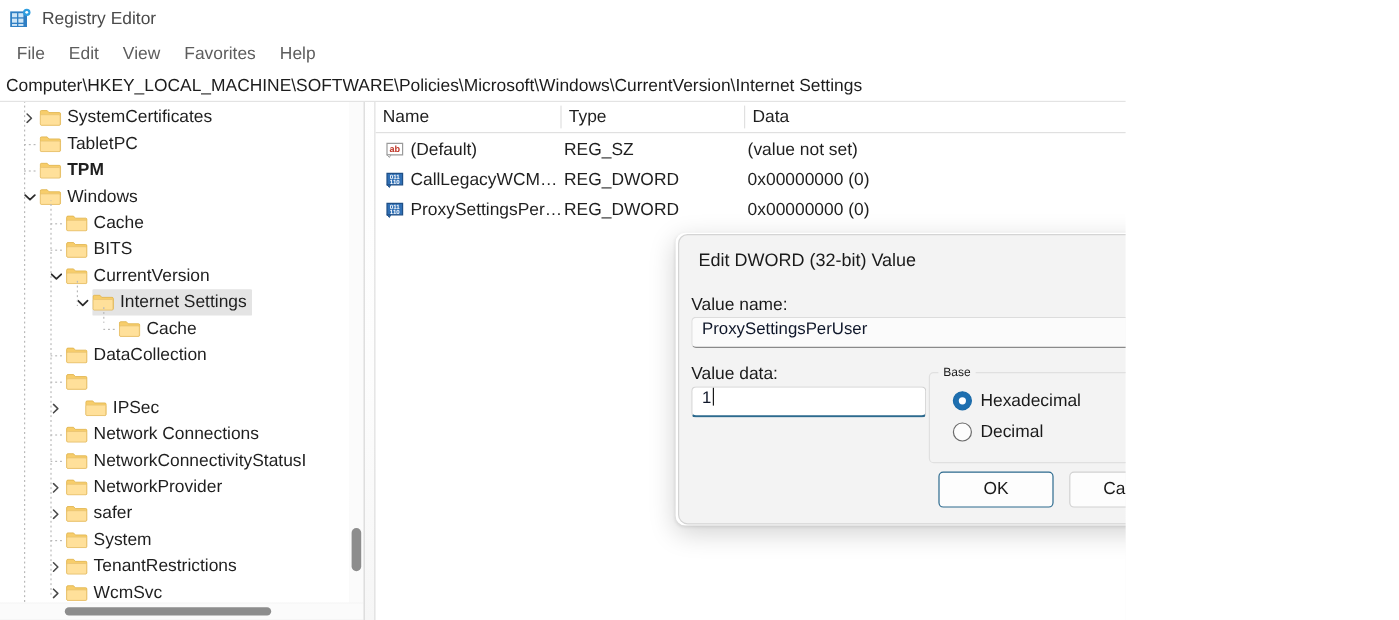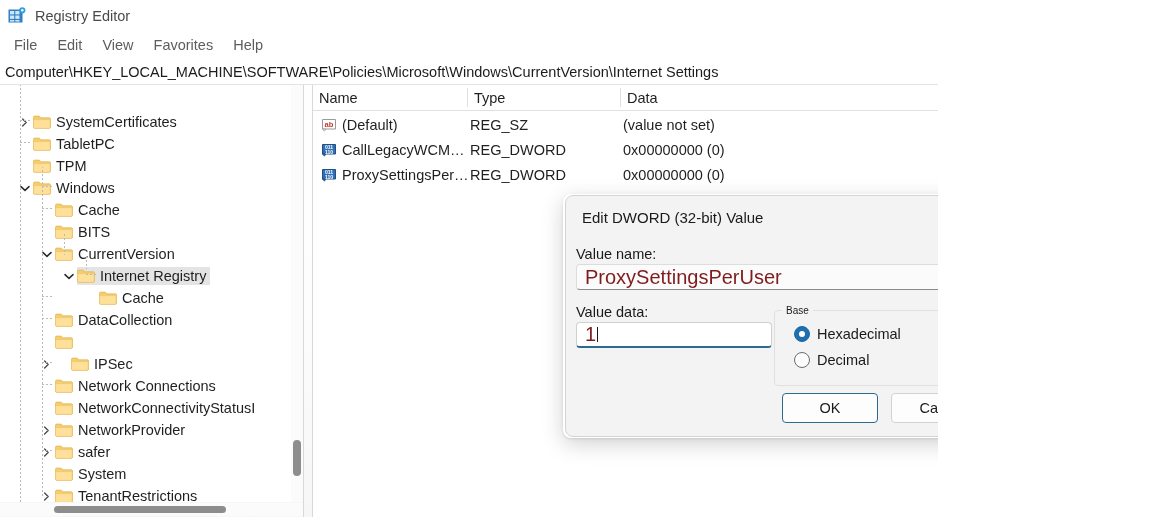--- a/index.html
+++ b/index.html
@@ -68,23 +68,22 @@
     position: absolute; left: 303px; top: 85px; width: 1px; height: 432px;
     background: #d8d8d8;
   }
   .splitter2 {
     position: absolute; left: 312px; top: 85px; width: 1px; height: 432px;
     background: #d8d8d8;
   }
 
   
   .trow {
-    position: absolute; left: 0; height: 22px; display: flex; align-items: center;
+    position: absolute; left: 0; height: 22px; display: flex; 
     white-space: nowrap;
-    margin-top: 24px;
   }
   .chev {
     width: 17px; height: 22px; display: inline-flex; align-items: center; justify-content: center;
     color: #4a4a4a; flex: 0 0 auto;
   }
   .chev svg { display:block; }
   .folder {
     width: 18px; height: 14px; flex: 0 0 auto; margin-right: 5px; position: relative;
   }
   .tlabel {
@@ -181,22 +180,22 @@
     color: #1a1a1a; border-radius: 0 7px 0 0;
   }
   .dlg-label {
     position: absolute; font-size: 14.5px; color: #1a1a1a; line-height: 18px;
     white-space: nowrap;
   }
   .fieldbox {
     position: absolute; background: #fbfbfb;
     border: 1px solid #dcdcdc; border-bottom: 1px solid #8a8a8a;
     border-radius: 4px; box-sizing: border-box;
-    display: flex; align-items: center;
-    font-size: 20px; color: #7f1d1d; padding-left: 8px;
+    display: flex; align-items: flex-start;
+    font-size: 14px; color: #0f172a; padding-left: 8px;
     overflow: hidden; white-space: nowrap;
   }
   .fieldbox.focused {
     background: #ffffff;
     border: 1px solid #d0d0d0;
     border-bottom: 2px solid #2c6a8e;
   }
   .caret {
     display: inline-block; width: 1px; height: 15px; background: #1a1a1a;
     margin-left: 1px;
@@ -307,21 +306,21 @@
         <div class="trow" style="top: 24px; left: 16px;">
           <span class="chev"></span>
           <span style="display: inline-flex; align-items: center;">
             <span class="folder"><svg width="18" height="14" viewBox="0 0 18 14">
                 <path d="M0.5 2.2 C0.5 1.5 1 1.1 1.6 1.1 H6.3 L7.8 2.8 H16.4 C17 2.8 17.5 3.2 17.5 3.9 V12.3 C17.5 12.9 17 13.3 16.4 13.3 H1.6 C1 13.3 0.5 12.9 0.5 12.3 Z" fill="#f7cd6b" stroke="#e0b44d" stroke-width="0.7"></path>
                 <path d="M2.2 4.6 H16.2 C16.7 4.6 17.1 5 17.1 5.5 V12.3 C17.1 12.9 16.7 13.3 16.2 13.3 H1.6 C1 13.3 0.6 12.9 0.6 12.3 V5.5 C0.6 5 1 4.6 1.6 4.6 Z" fill="#ffe09a" stroke="#e8c271" stroke-width="0.6"></path>
               </svg></span>
             <span class="tlabel">TabletPC</span>
           </span>
         </div>
-        <div class="trow" style="top: 46px; left: 16px;">
+        <div class="trow" style="top: 46px; left: 16px; font-weight: bold;">
           <span class="chev"></span>
           <span style="display: inline-flex; align-items: center;">
             <span class="folder"><svg width="18" height="14" viewBox="0 0 18 14">
                 <path d="M0.5 2.2 C0.5 1.5 1 1.1 1.6 1.1 H6.3 L7.8 2.8 H16.4 C17 2.8 17.5 3.2 17.5 3.9 V12.3 C17.5 12.9 17 13.3 16.4 13.3 H1.6 C1 13.3 0.5 12.9 0.5 12.3 Z" fill="#f7cd6b" stroke="#e0b44d" stroke-width="0.7"></path>
                 <path d="M2.2 4.6 H16.2 C16.7 4.6 17.1 5 17.1 5.5 V12.3 C17.1 12.9 16.7 13.3 16.2 13.3 H1.6 C1 13.3 0.6 12.9 0.6 12.3 V5.5 C0.6 5 1 4.6 1.6 4.6 Z" fill="#ffe09a" stroke="#e8c271" stroke-width="0.6"></path>
               </svg></span>
             <span class="tlabel">TPM</span>
           </span>
         </div>
         <div class="trow" style="top: 68px; left: 16px;">
@@ -376,21 +375,21 @@
           <span class="chev">
             <svg width="10" height="9" viewBox="0 0 10 9">
               <polyline points="1,2.6 5,6.4 9,2.6" fill="none" stroke="#2b2b2b" stroke-width="1.5" stroke-linecap="round" stroke-linejoin="round"></polyline>
             </svg>
           </span>
           <span class="tsel" style="display: inline-flex; align-items: center;">
             <span class="folder"><svg width="18" height="14" viewBox="0 0 18 14">
                 <path d="M0.5 2.2 C0.5 1.5 1 1.1 1.6 1.1 H6.3 L7.8 2.8 H16.4 C17 2.8 17.5 3.2 17.5 3.9 V12.3 C17.5 12.9 17 13.3 16.4 13.3 H1.6 C1 13.3 0.5 12.9 0.5 12.3 Z" fill="#f7cd6b" stroke="#e0b44d" stroke-width="0.7"></path>
                 <path d="M2.2 4.6 H16.2 C16.7 4.6 17.1 5 17.1 5.5 V12.3 C17.1 12.9 16.7 13.3 16.2 13.3 H1.6 C1 13.3 0.6 12.9 0.6 12.3 V5.5 C0.6 5 1 4.6 1.6 4.6 Z" fill="#ffe09a" stroke="#e8c271" stroke-width="0.6"></path>
               </svg></span>
-            <span class="tlabel">Internet Registry</span>
+            <span class="tlabel">Internet Settings</span>
           </span>
         </div>
         <div class="trow" style="top: 178px; left: 82px;">
           <span class="chev"></span>
           <span style="display: inline-flex; align-items: center;">
             <span class="folder"><svg width="18" height="14" viewBox="0 0 18 14">
                 <path d="M0.5 2.2 C0.5 1.5 1 1.1 1.6 1.1 H6.3 L7.8 2.8 H16.4 C17 2.8 17.5 3.2 17.5 3.9 V12.3 C17.5 12.9 17 13.3 16.4 13.3 H1.6 C1 13.3 0.5 12.9 0.5 12.3 Z" fill="#f7cd6b" stroke="#e0b44d" stroke-width="0.7"></path>
                 <path d="M2.2 4.6 H16.2 C16.7 4.6 17.1 5 17.1 5.5 V12.3 C17.1 12.9 16.7 13.3 16.2 13.3 H1.6 C1 13.3 0.6 12.9 0.6 12.3 V5.5 C0.6 5 1 4.6 1.6 4.6 Z" fill="#ffe09a" stroke="#e8c271" stroke-width="0.6"></path>
               </svg></span>
             <span class="tlabel">Cache</span>

